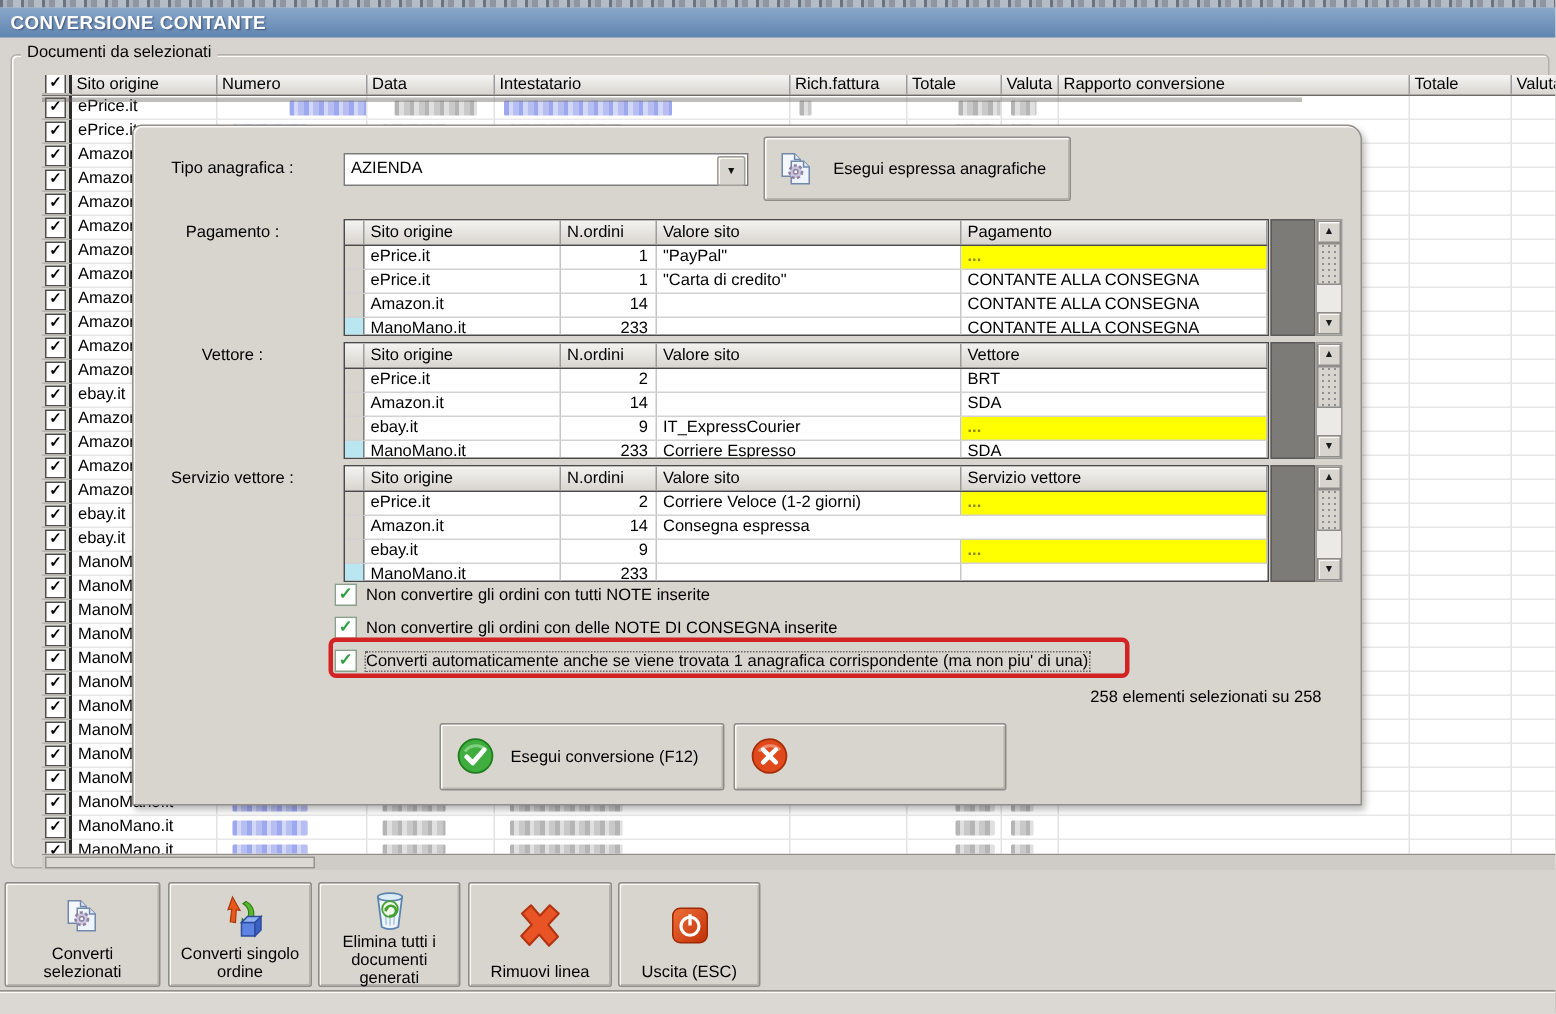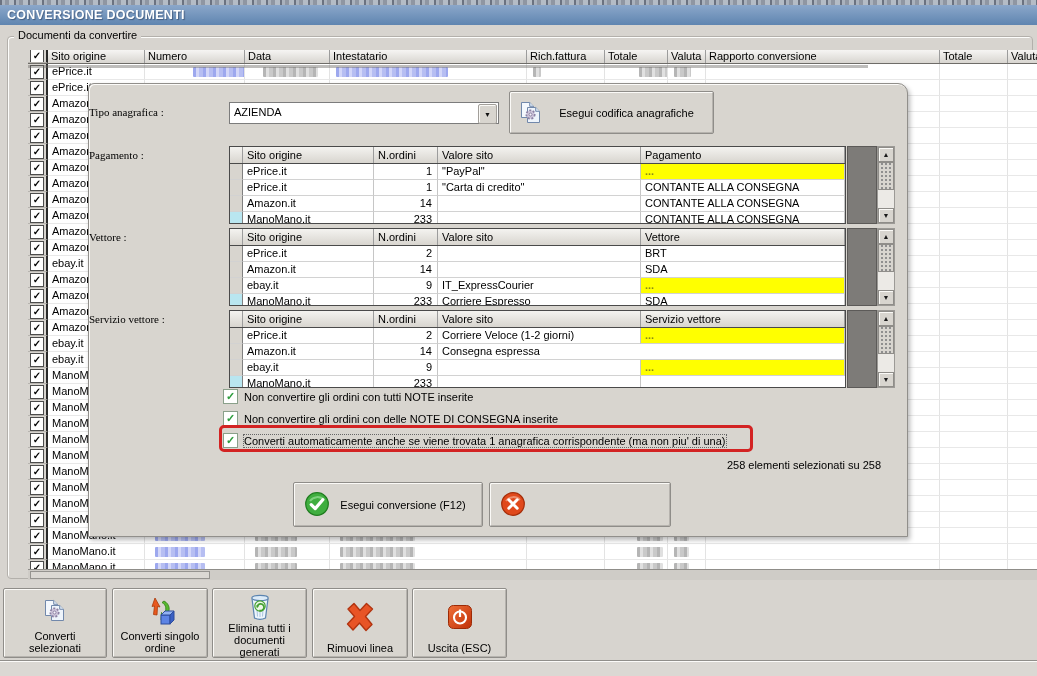--- a/index.html
+++ b/index.html
@@ -38,21 +38,21 @@
   .bbl{background:repeating-linear-gradient(90deg,#9da8ee 0 3px,#d3d7f8 3px 6px,#b6bef2 6px 10px);}
   .bgr{background:repeating-linear-gradient(90deg,#b5b5b5 0 3px,#e0e0e0 3px 6px,#c9c9c9 6px 10px);}
 
   
   #hscroll{left:28px;top:569px;width:1009px;height:11px;background:#cfccc7;box-shadow:inset 0 1px 0 #8f8d89;}
   #hthumb{left:2px;top:2px;width:180px;height:8px;background:#dbd8d3;border:1px solid #95938f;box-sizing:border-box;}
 
   
   #dialog{left:88px;top:83px;width:820px;height:454px;background:#d8d5cf;border:1px solid #918f8b;
     border-radius:6px 10px 0 0;box-shadow:2px 3px 5px rgba(0,0,0,.28),inset 1px 1px 0 #fcfbf9;z-index:5;}
-  .dlabel{position:absolute;left:0;width:132px;text-align:left;white-space:nowrap;font-family:Liberation Serif, serif;}
+  .dlabel{position:absolute;left:0;width:132px;text-align:center;white-space:nowrap;}
   #combo{left:140px;top:18px;width:270px;height:22px;background:#fff;border:1px solid #7c7c7c;}
   #combo .val{position:absolute;left:4px;top:3px;}
   #comboBtn{position:absolute;right:1px;top:1px;width:17px;height:18px;background:#d8d5cf;border:1px solid #a29f9a;
     border-radius:2px;display:flex;align-items:center;justify-content:center;font-size:7px;color:#111;
     box-shadow:inset 1px 1px 0 #fbfaf7;}
   .btn3d{background:#d8d5cf;border:1px solid #8f8d89;border-radius:2px;
     box-shadow:inset 1px 1px 0 #fbfaf7,inset -1px -1px 0 #b6b3ae;}
   #codificaBtn{left:420px;top:7px;width:205px;height:43px;}
   #codificaBtn .bicon{position:absolute;left:8px;top:8px;}
   #codificaBtn .blabel{position:absolute;left:30px;right:0;top:0;bottom:0;display:flex;align-items:center;justify-content:center;}
@@ -102,25 +102,25 @@
 
   #statusstrip{left:0;top:661px;width:1037px;height:15px;background:#dbd8d3;
     box-shadow:inset 0 1px 0 #fcfbf9,0 -1px 0 #918f8b;}
 </style>
 </head>
 <body>
 
 <div id="topstrip" class="abs"></div>
 
 <div id="titlebar" class="abs">
-  <span>CONVERSIONE DOCUMENTI</span>
+  <span>CONVERSIONE CONTANTE</span>
 </div>
 
 <div id="groupbox" class="abs"></div>
-<div id="gblabel" class="abs">Documenti da convertire</div>
+<div id="gblabel" class="abs">Documenti da selezionati</div>
 
 <div id="grid" class="abs">
   <div class="mhead" id="mtHeader">
       <div class="c chk" style="width: 20px;">
         <span class="kcb">✓</span>
       </div>
       <div class="c" style="width: 97px;">Sito origine</div>
       <div class="c" style="width: 100px;">Numero</div>
       <div class="c" style="width: 85px;">Data</div>
       <div class="c" style="width: 197px;">Intestatario</div>
@@ -949,21 +949,21 @@
   </div>
   <div id="codificaBtn" class="abs btn3d">
     <span class="bicon"><svg width="26" height="26" viewBox="0 0 26 26">
           <path d="M3.5 2.5h8.2l3.8 3.8v11.2H3.5z" fill="#f4f8fd" stroke="#7188ab"></path>
           <path d="M11.7 2.5v3.8h3.8" fill="#dfe9f5" stroke="#7188ab"></path>
           <path d="M9.5 7.5h8.2l3.8 3.8v11.2H9.5z" fill="#eef4fb" stroke="#7188ab"></path>
           <path d="M17.7 7.5v3.8h3.8" fill="#dfe9f5" stroke="#7188ab"></path>
           <circle cx="12.5" cy="14.5" r="4.2" fill="#cfc6db" stroke="#8c82a4" stroke-width="1.7" stroke-dasharray="2 1.6"></circle>
           <circle cx="12.5" cy="14.5" r="1.5" fill="#f7f5fa" stroke="#8c82a4"></circle>
         </svg></span>
-    <span class="blabel">Esegui codifica anagrafiche</span>
+    <span class="blabel">Esegui espressa anagrafiche</span>
   </div>
 
   <div id="sections">
       <div class="sec" style="top: 62px;">
         <div class="dlabel" style="top: 3px;">Pagamento :</div>
         <div class="sec-table">
           <div class="sec-h">
             <div class="c" style="width: 13px;"></div>
             <div class="c" style="width: 131px;">Sito origine</div>
             <div class="c" style="width: 64px;">N.ordini</div>

